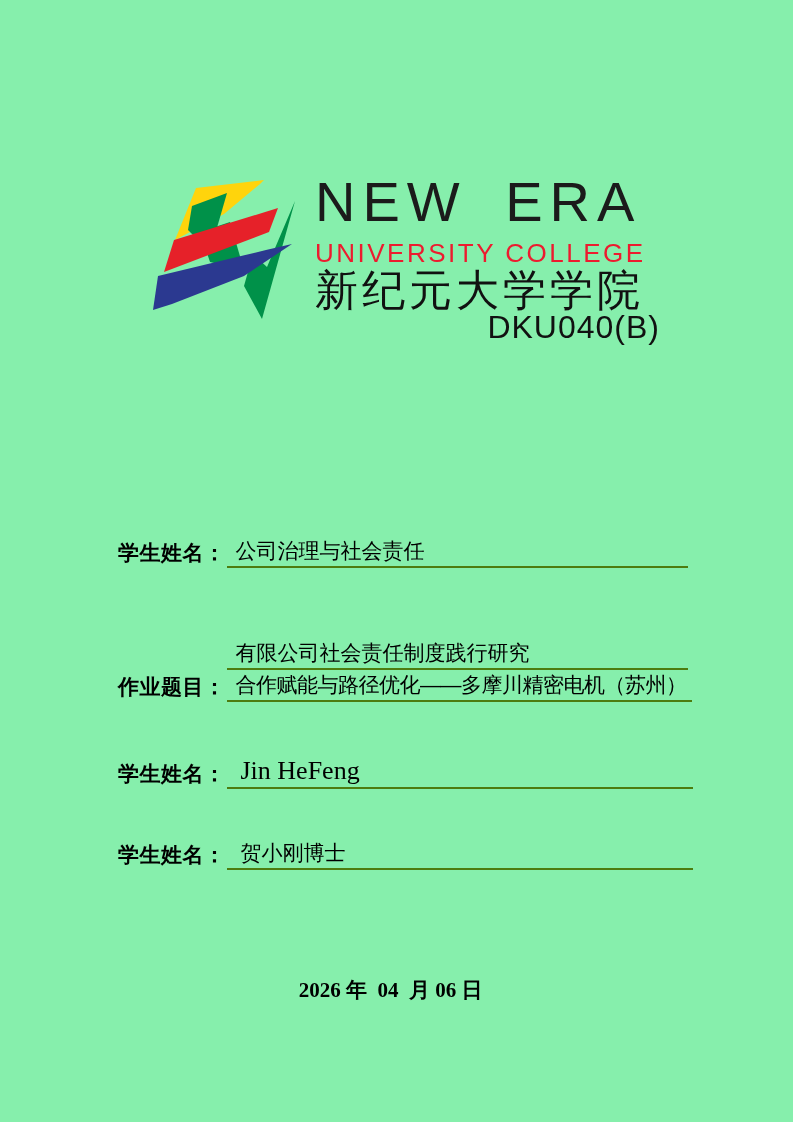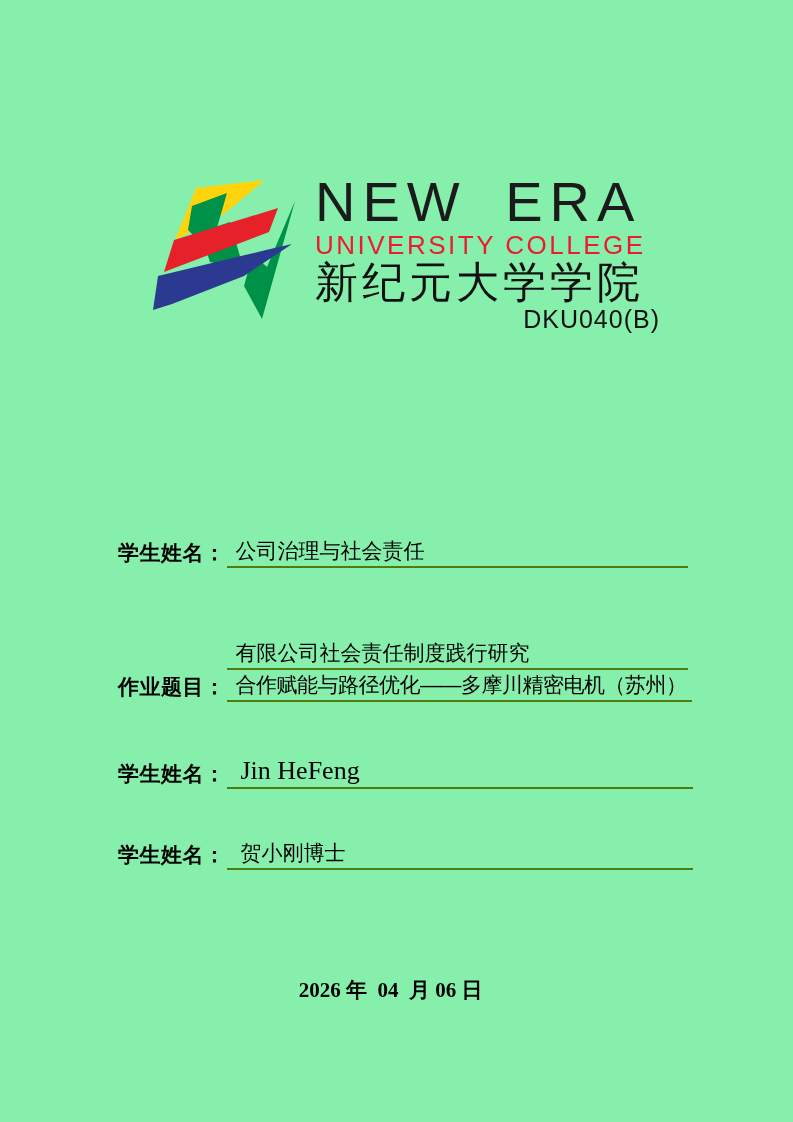--- a/index.html
+++ b/index.html
@@ -14,32 +14,32 @@
 
   
   .logo{position:absolute;left:148px;top:168px;width:512px;height:180px;}
   .logo-mark{position:absolute;left:0;top:6px;width:152px;height:146px;}
   .logo-text{position:absolute;left:167px;top:8px;width:345px;text-align:left;}
   .wordmark-en{
     font-size:56px;line-height:52px;font-weight:400;
     letter-spacing:7px;word-spacing:16px;color:#1b1b1b;white-space:nowrap;
   }
   .wordmark-college{
-    margin-top:3px;
+    margin-top:11px;
     font-size:26px;line-height:28px;font-weight:400;
     letter-spacing:2.5px;color:#ed1b2f;white-space:nowrap;
   }
   .wordmark-cjk{
     margin-top:0;
     font-size:43px;line-height:46px;font-weight:300;
     letter-spacing:4px;color:#111;white-space:nowrap;
   }
   .logo-code{
     margin-top:1px;
-    font-size:25px;line-height:27px;font-weight:400;
+    font-size:32px;line-height:27px;font-weight:400;
     color:#111;text-align:right;letter-spacing:1px;
   }
 
   
   .field-row{
     position:absolute;left:118px;
     display:flex;align-items:flex-end;
     font-size:21px;line-height:30px;
   }
   .field-label{

